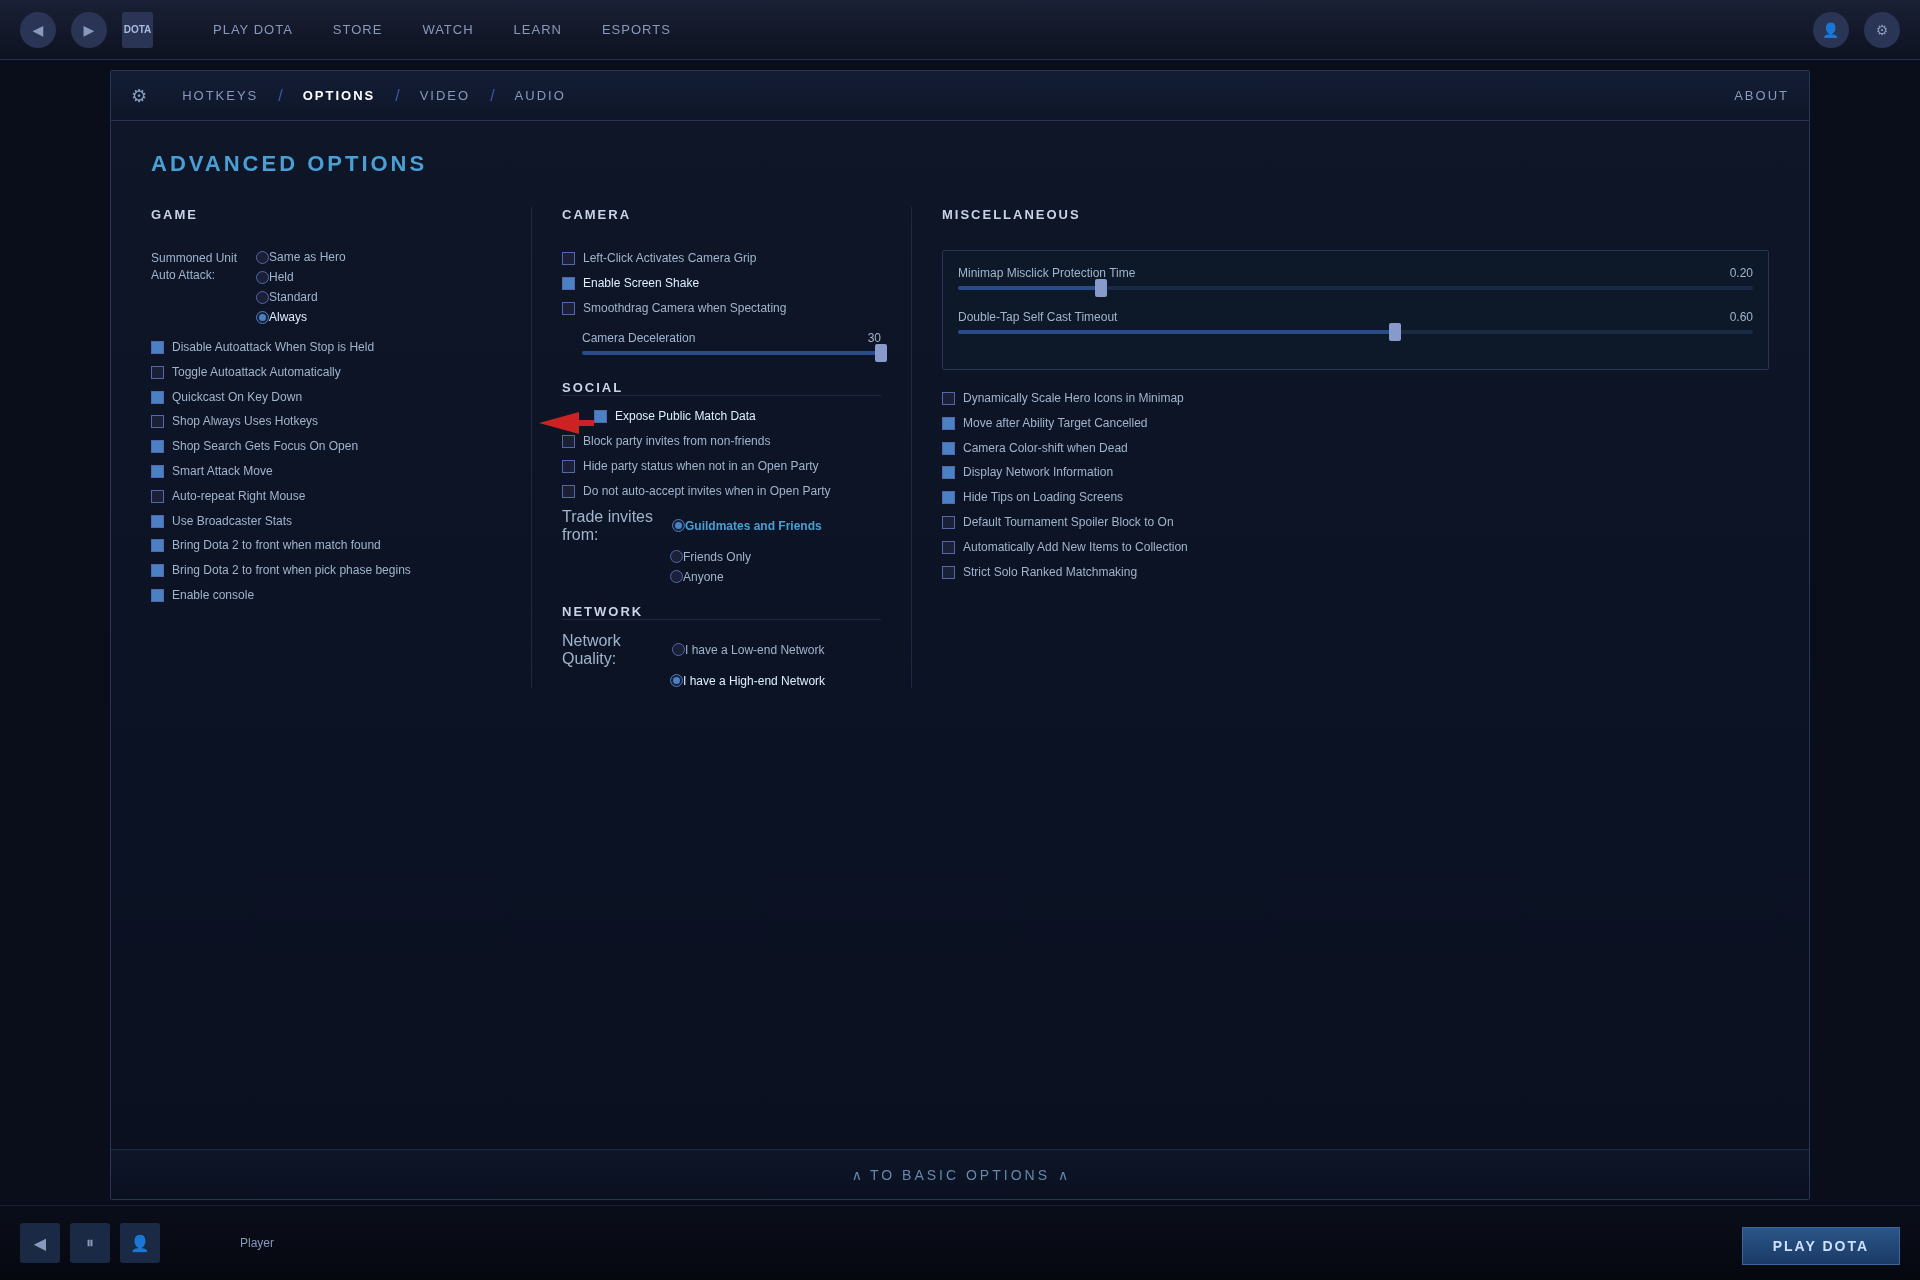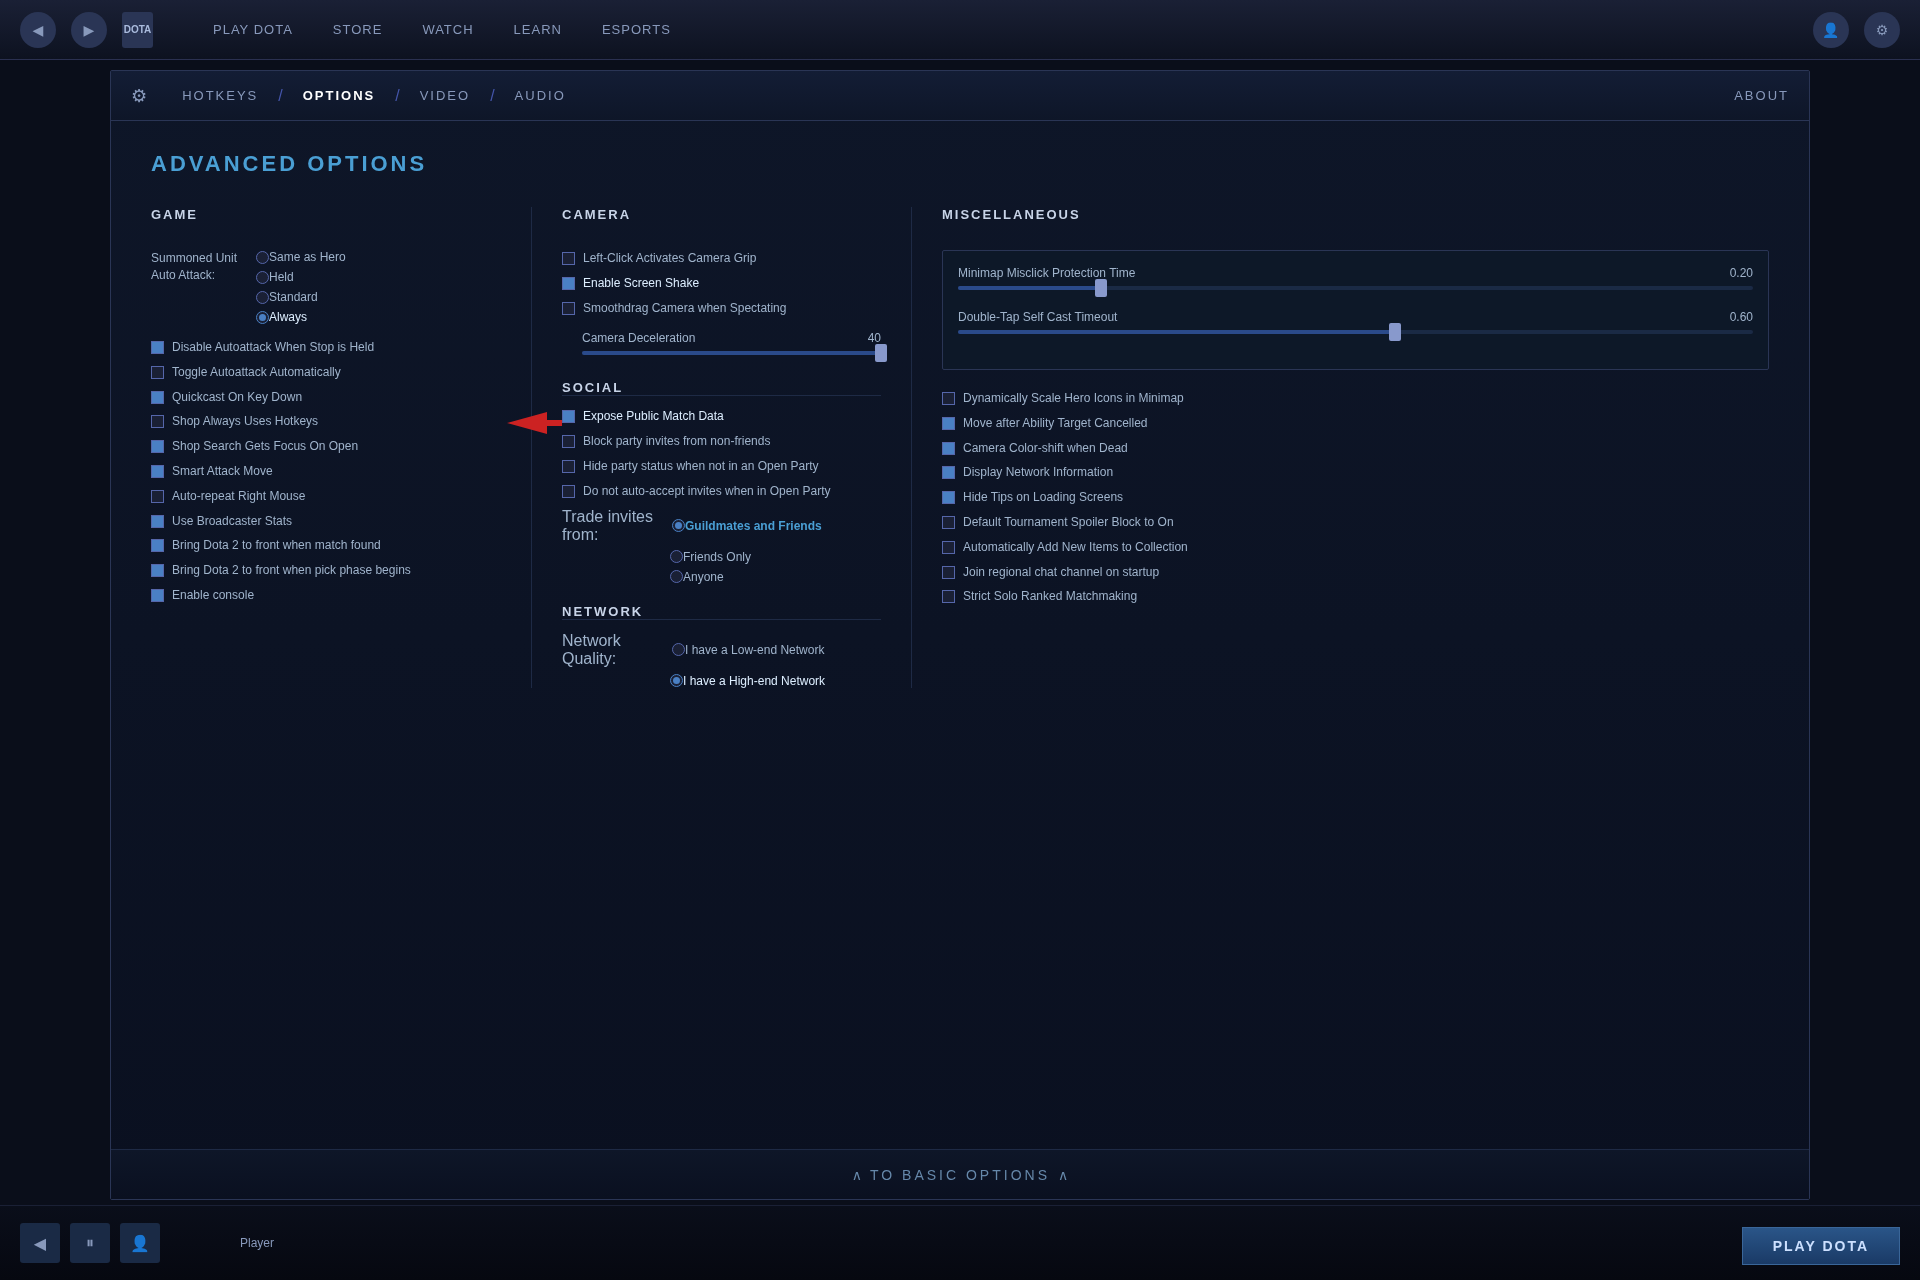--- a/index.html
+++ b/index.html
@@ -553,32 +553,32 @@
           <label style="color:#ddeeff;">Enable Screen Shake</label>
         </div>
         <div class="option-row">
           <div class="checkbox unchecked"></div>
           <label>Smoothdrag Camera when Spectating</label>
         </div>
 
         <div class="slider-row" style="margin-top: 15px; margin-left: 20px;">
           <div class="slider-header">
             <span class="slider-label">Camera Deceleration</span>
-            <span class="slider-value">40</span>
+            <span class="slider-value">30</span>
           </div>
           <div class="slider-track">
             <div class="slider-fill" style="width: 100%;"></div>
             <div class="slider-thumb" style="left: 100%;"></div>
           </div>
         </div>
 
         <div class="sub-section" style="margin-top: 25px;">
           <div class="sub-section-title">SOCIAL</div>
 
-          <div style="position: relative;">
+          <div style="position: relative; margin-left: 32px;">
 
             <svg style="position:absolute; left:-55px; top:4px; z-index:10;" width="55" height="22">
               <polygon points="0,11 40,0 40,8 55,8 55,14 40,14 40,22" fill="#cc2222"></polygon>
             </svg>
 
             <div class="option-row highlighted-option">
               <div class="checkbox"></div>
               <label style="color:#ddeeff;">Expose Public Match Data</label>
             </div>
           </div>
@@ -685,24 +685,20 @@
           <div class="option-row">
             <div class="checkbox unchecked"></div>
             <label>Default Tournament Spoiler Block to On</label>
           </div>
           <div class="option-row">
             <div class="checkbox unchecked"></div>
             <label>Automatically Add New Items to Collection</label>
           </div>
           <div class="option-row">
             <div class="checkbox unchecked"></div>
-            <label>Join regional chat channel on startup</label>
-          </div>
-          <div class="option-row">
-            <div class="checkbox unchecked"></div>
             <label>Strict Solo Ranked Matchmaking</label>
           </div>
         </div>
       </div>
     </div>
   </div>
 
   <div class="to-basic-options" style="position:absolute; bottom:0; left:0; right:0;">
     <span class="chevron">∧</span>
     <span class="to-basic-label">TO BASIC OPTIONS</span>

